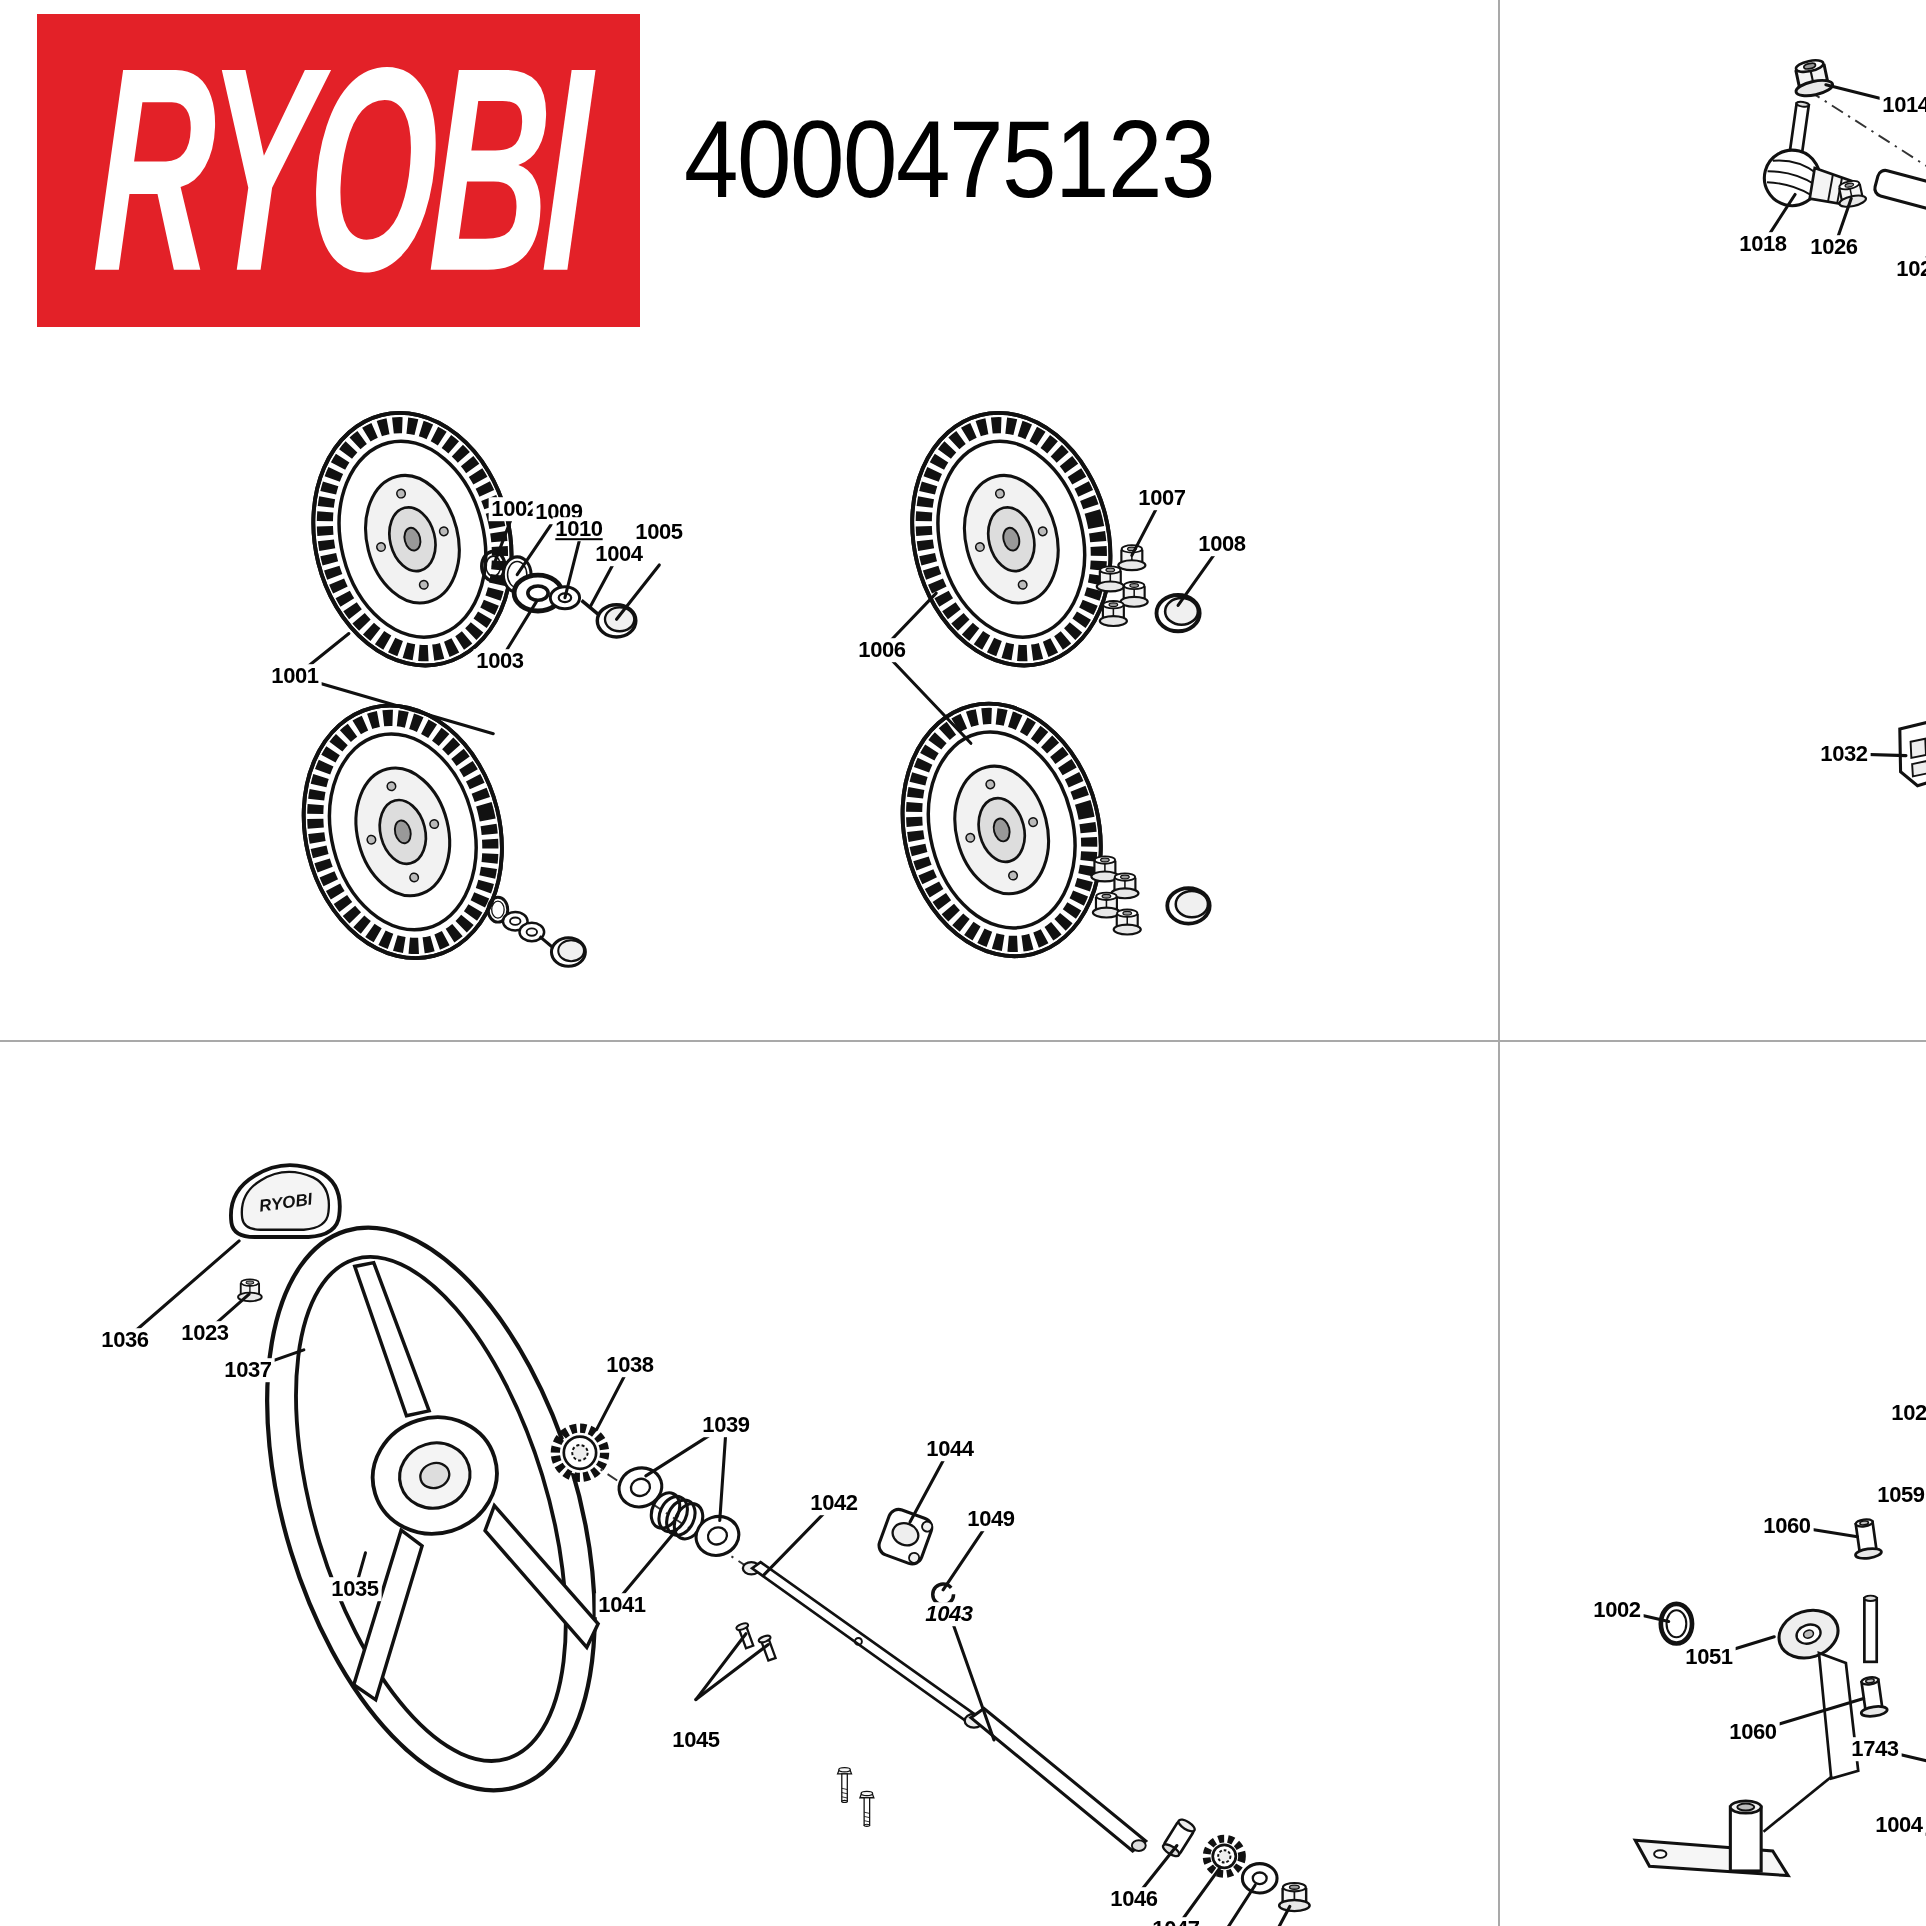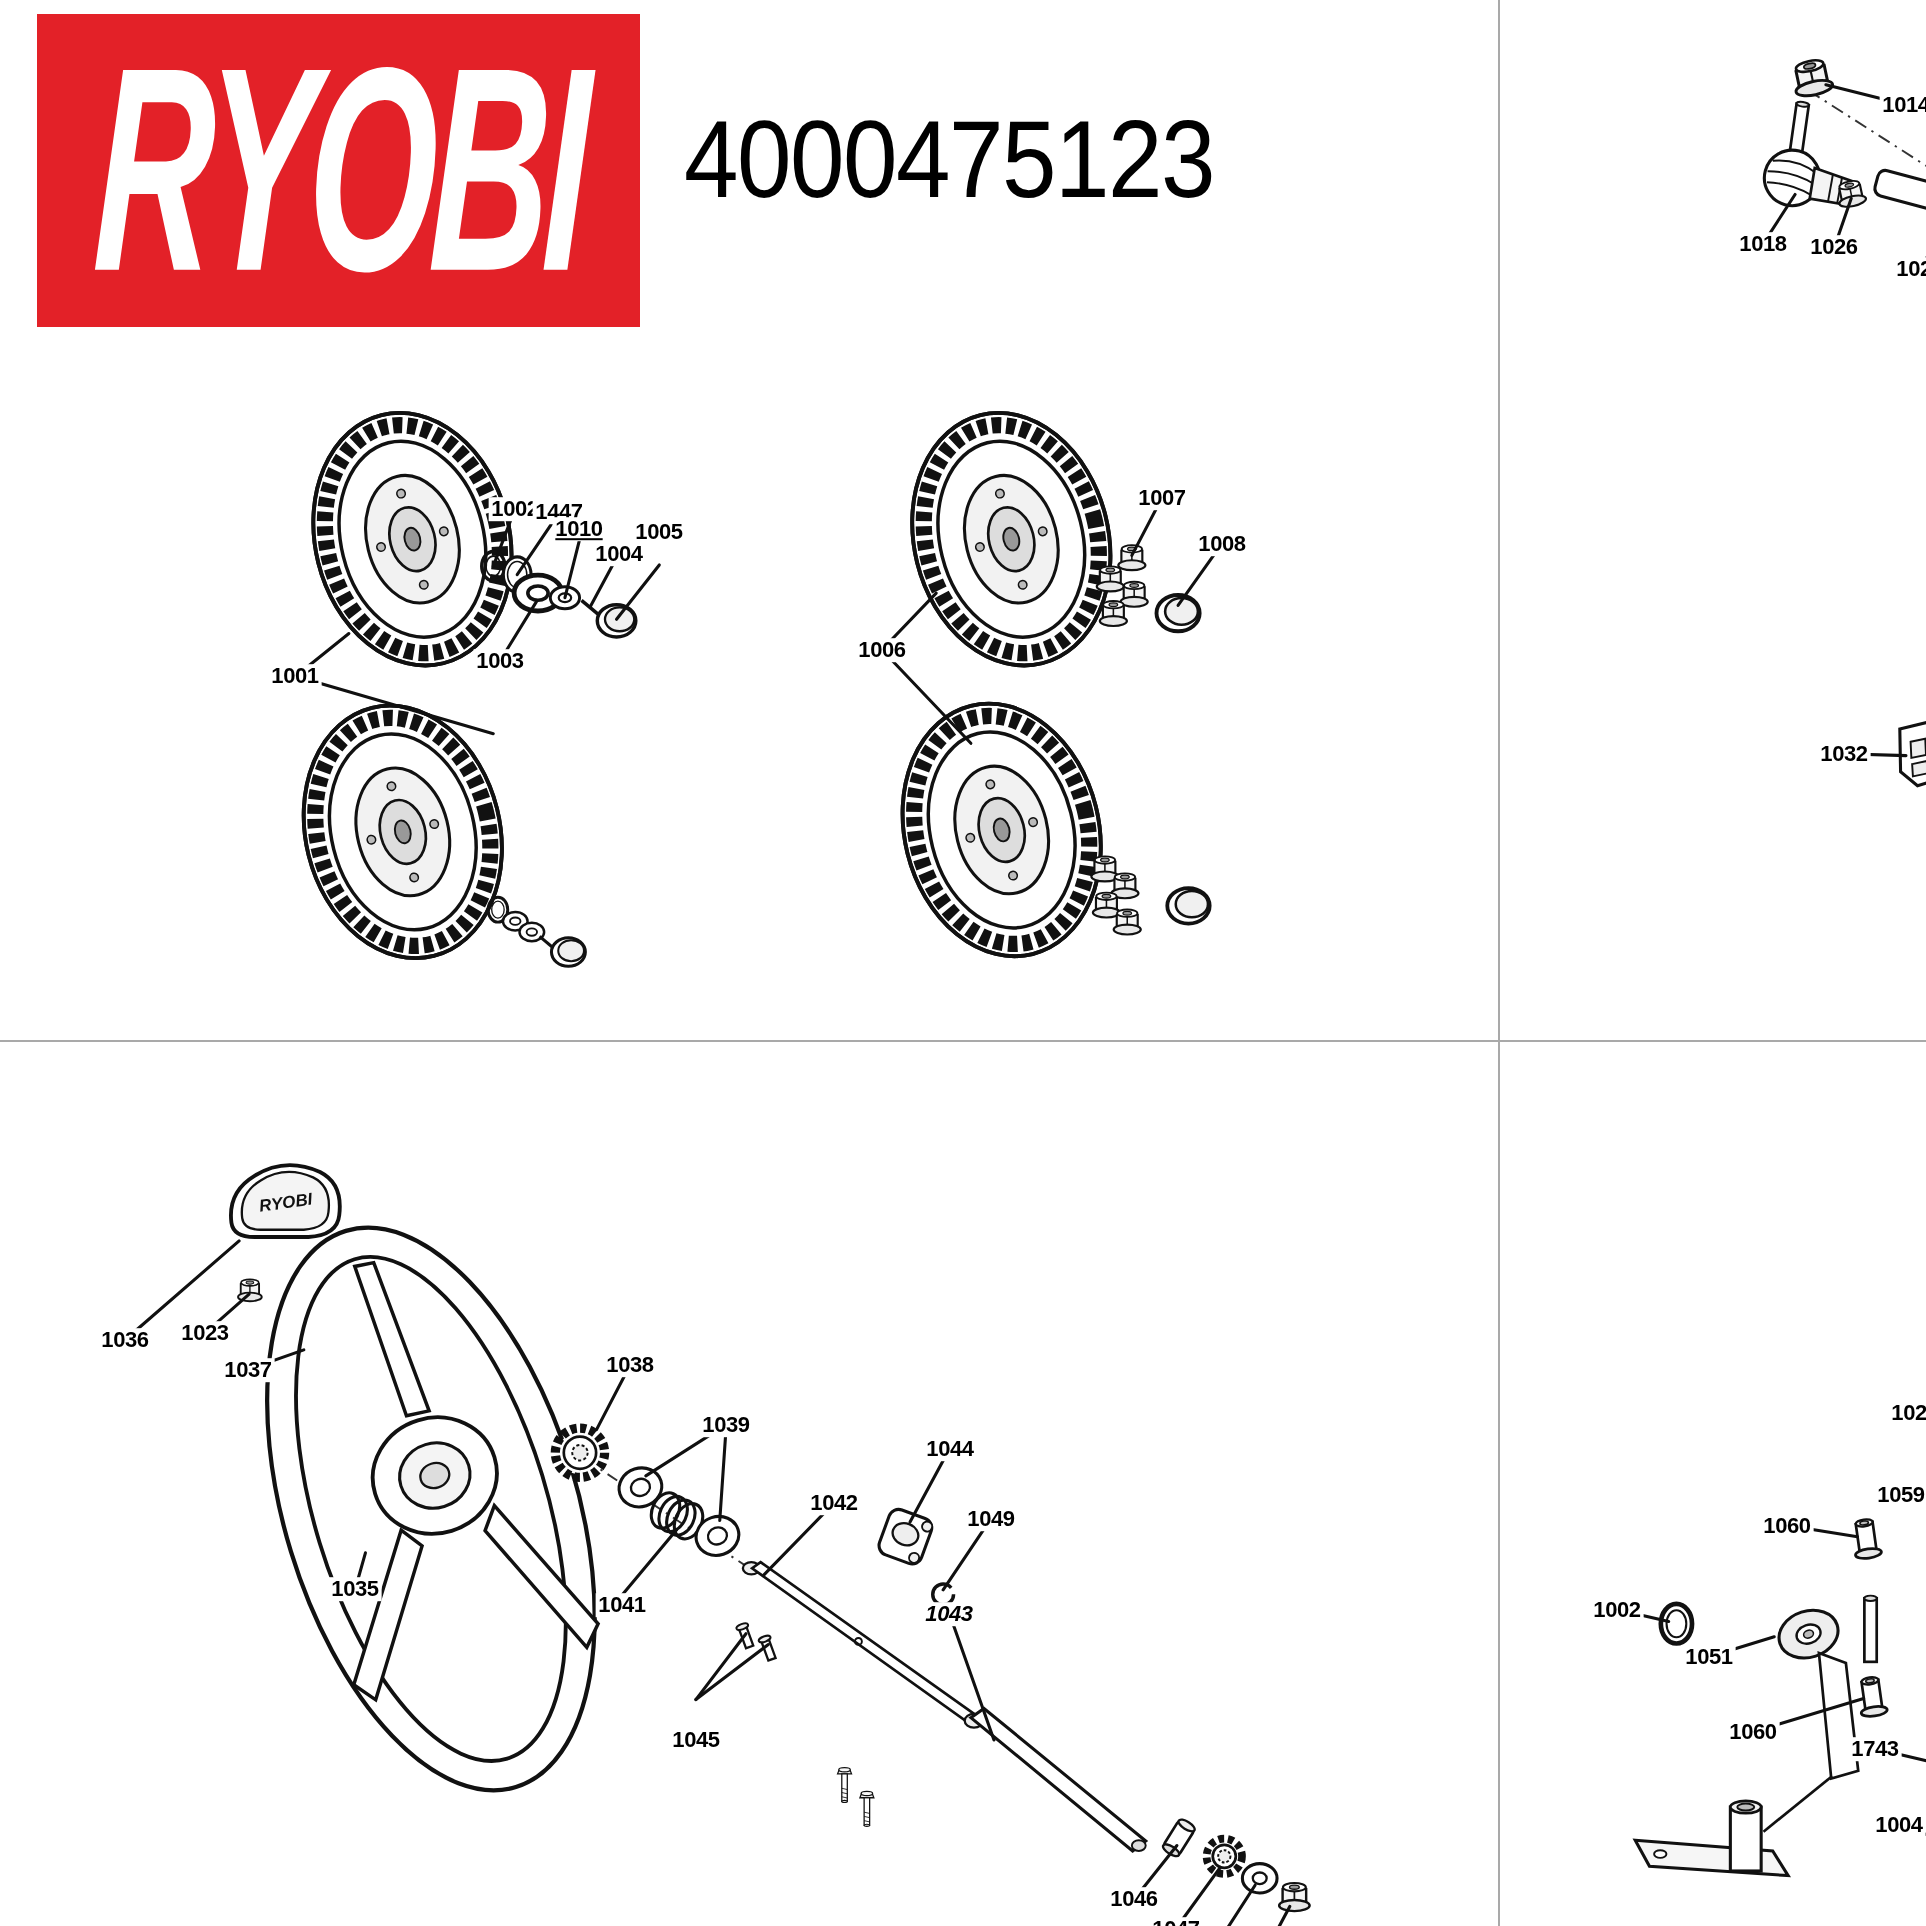--- a/index.html
+++ b/index.html
@@ -589,21 +589,21 @@
       <line x1="6015" y1="4901" x2="6192" y2="4948" stroke="#101010" stroke-width="8" stroke-linecap="round"></line>
       <line x1="6362" y1="4883" x2="6512" y2="4912" stroke="#101010" stroke-width="8" stroke-linecap="round"></line>
       <line x1="6779" y1="4955" x2="7104" y2="4932" stroke="#101010" stroke-width="8" stroke-linecap="round"></line>
       <line x1="6044" y1="5068" x2="6152" y2="5108" stroke="#101010" stroke-width="8" stroke-linecap="round"></line>
     </g>
 </svg>
 
 <div id="label-layer">
     <div class="callout" style="left: 295px; top: 676px;">1001</div>
     <div class="callout" style="left: 515px; top: 509px;">1002</div>
-    <div class="callout" style="left: 559px; top: 512px;">1447</div>
+    <div class="callout" style="left: 559px; top: 512px;">1009</div>
     <div class="callout" style="left: 579px; top: 529px; text-decoration: underline;">1010</div>
     <div class="callout" style="left: 619px; top: 554px;">1004</div>
     <div class="callout" style="left: 659px; top: 532px;">1005</div>
     <div class="callout" style="left: 500px; top: 661px;">1003</div>
     <div class="callout" style="left: 882px; top: 650px;">1006</div>
     <div class="callout" style="left: 1162px; top: 498px;">1007</div>
     <div class="callout" style="left: 1222px; top: 544px;">1008</div>
     <div class="callout" style="left: 1906px; top: 105px;">1014</div>
     <div class="callout" style="left: 1763px; top: 244px;">1018</div>
     <div class="callout" style="left: 1834px; top: 247px;">1026</div>

